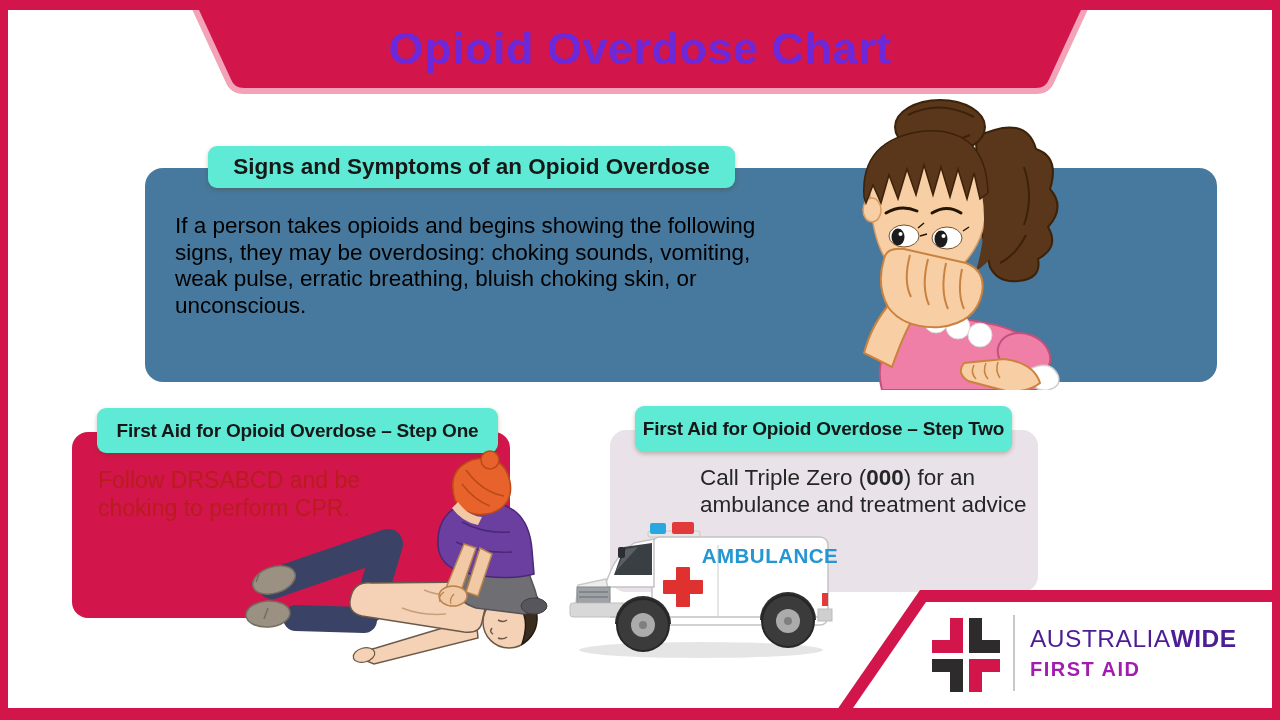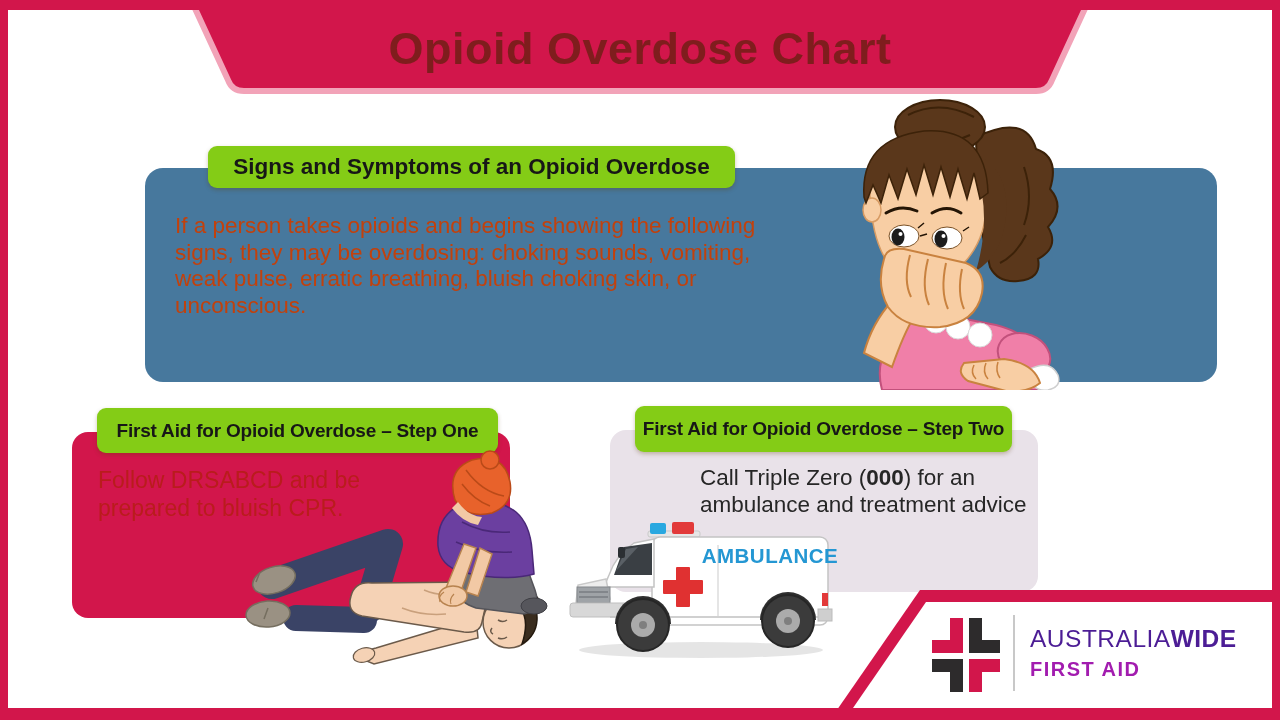--- a/index.html
+++ b/index.html
@@ -10,35 +10,35 @@
   .abs{position:absolute;}
   
   .frame{background:#D2164B;z-index:40;}
   #frame-top{left:0;top:0;width:1280px;height:10px;}
   #frame-left{left:0;top:0;width:8px;height:720px;}
   #frame-right{left:1272px;top:0;width:8px;height:720px;}
   #frame-bottom{left:0;top:708px;width:1280px;height:12px;}
   
   #banner-svg{left:0;top:0;z-index:30;}
   #page-title{
-    left:0;right:0;top:23px;text-align:center;color:#7f1d1d;
+    left:0;right:0;top:23px;text-align:center;color:#6d28d9;
     font-size:45px;font-weight:bold;letter-spacing:.5px;z-index:31;
   }
   
   .badge{
-    background:#84cc16;border-radius:9px;color:#171717;font-weight:bold;
+    background:#5eead4;border-radius:9px;color:#171717;font-weight:bold;
     text-align:center;box-shadow:0 2px 4px rgba(90,60,0,.30);z-index:12;
     display:flex;align-items:center;justify-content:center;white-space:nowrap;
   }
   #badge-signs{left:208px;top:146px;width:527px;height:42px;font-size:22.5px;}
   #badge-step-one{left:97px;top:408px;width:401px;height:45px;font-size:19px;letter-spacing:-.2px;}
   #badge-step-two{left:635px;top:406px;width:377px;height:46px;font-size:19px;letter-spacing:-.2px;}
   
   #signs-panel{left:145px;top:168px;width:1072px;height:214px;background:#47789D;border-radius:18px;z-index:5;}
-  #signs-text{left:175px;top:213px;color:#c2410c;font-size:22.5px;line-height:26.5px;z-index:6;}
+  #signs-text{left:175px;top:213px;color:#000000;font-size:22.5px;line-height:26.5px;z-index:6;}
   #step-one-panel{left:72px;top:432px;width:438px;height:186px;background:#D2164B;border-radius:16px;z-index:5;}
   #step-one-text{left:98px;top:466px;color:#b91c1c;font-size:23px;line-height:28px;z-index:6;}
   #step-two-panel{left:610px;top:430px;width:428px;height:162px;background:#E9E2E9;border-radius:16px;z-index:5;}
   #step-two-text{left:700px;top:464px;width:330px;color:#262626;font-size:22.5px;line-height:27px;z-index:6;}
   .nowrap{white-space:nowrap;}
   .b{font-weight:bold;}
   
   #girl-illo{left:828px;top:97px;z-index:20;}
   #cpr-illo{left:224px;top:450px;z-index:20;}
   #ambulance-illo{left:566px;top:517px;z-index:21;}
@@ -108,21 +108,21 @@
     <path d="M64,204 Q44,226 36,256 L64,270 Q76,236 86,220 Z" fill="#F8CEA4" stroke="#C9823F" stroke-width="2"></path>
 
     <path d="M56,162 Q58,150 76,152 L138,166 Q158,174 154,196 Q148,226 112,230 Q76,232 60,210 Q48,188 56,162 Z" fill="#F8CEA4" stroke="#C9823F" stroke-width="2"></path>
     <path d="M82,158 q-7,26 1,42 M100,162 q-7,28 1,46 M118,166 q-6,28 2,46 M134,172 q-5,24 2,40" stroke="#C9823F" stroke-width="2" fill="none"></path>
   </svg>
 
   <div id="step-one-panel" class="abs"></div>
   <div id="badge-step-one" class="abs badge">First Aid for Opioid Overdose – Step One</div>
   <div id="step-one-text" class="abs">
     <div class="nowrap">Follow DRSABCD and be</div>
-    <div class="nowrap">prepared to bluish CPR.</div>
+    <div class="nowrap">choking to perform CPR.</div>
   </div>
 
   <svg id="cpr-illo" class="abs" width="332" height="236" viewBox="0 0 332 236">
 
     <path d="M145,158 L164,94 L48,134" stroke="#3A4366" stroke-width="30" fill="none" stroke-linejoin="round" stroke-linecap="round"></path>
     <path d="M140,170 L72,168" stroke="#3A4366" stroke-width="26" fill="none" stroke-linecap="round"></path>
 
     <ellipse cx="50" cy="130" rx="22" ry="13" fill="#9A9183" stroke="#756E5F" stroke-width="1.5" transform="rotate(-18 50 130)"></ellipse>
     <ellipse cx="44" cy="164" rx="22" ry="13" fill="#9A9183" stroke="#756E5F" stroke-width="1.5" transform="rotate(-4 44 164)"></ellipse>
     <path d="M36,122 l-4,10 M44,158 l-4,11" stroke="#756E5F" stroke-width="1.5"></path>

